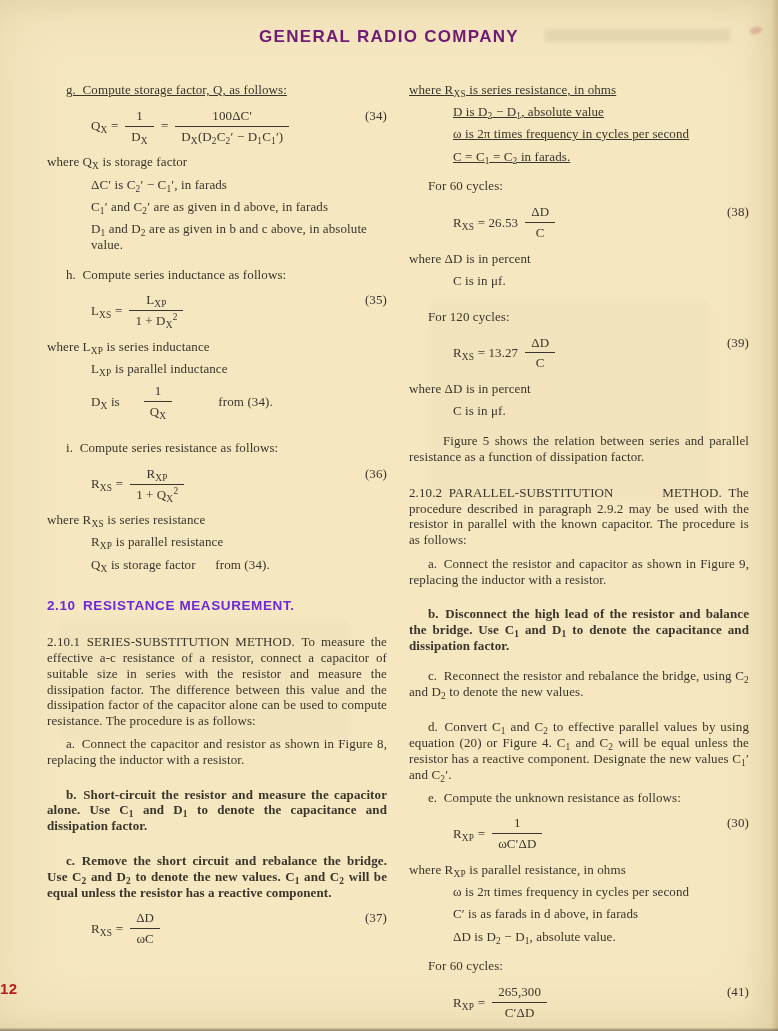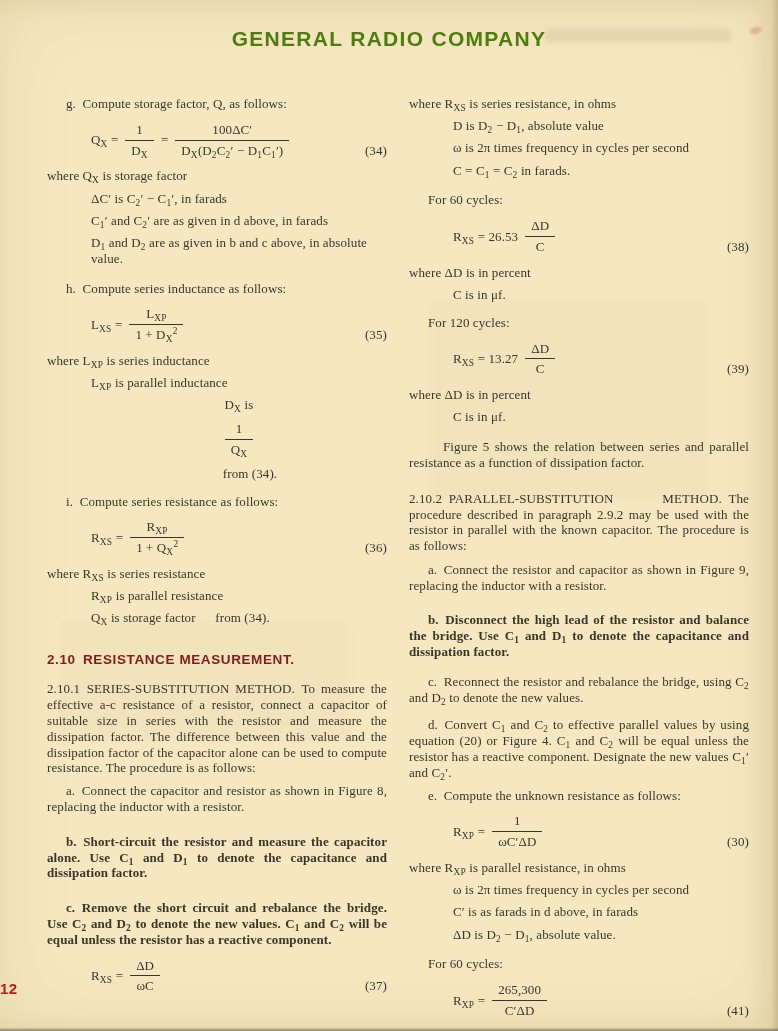--- a/index.html
+++ b/index.html
@@ -26,59 +26,59 @@
   .ghost{position:absolute;pointer-events:none;filter:blur(2px);}
   .ghost-title{left:545px;top:29px;width:185px;height:13px;background:rgba(150,140,100,.16);border-radius:3px;}
   .ghost-mark{left:750px;top:27px;width:12px;height:7px;background:rgba(205,130,125,.45);border-radius:40% 60% 50% 50%;transform:rotate(-18deg);filter:blur(1px);}
   .ghost-blob1{left:60px;top:620px;width:290px;height:120px;background:rgba(180,158,110,.05);border-radius:10px;}
   .ghost-blob2{left:430px;top:300px;width:280px;height:200px;background:rgba(180,158,110,.05);border-radius:10px;}
 
   .doc-header{
     position:absolute;top:27px;left:0;width:100%;
     text-align:center;
     font-family:"Liberation Sans","DejaVu Sans",sans-serif;
-    font-weight:700;font-size:21px;letter-spacing:1.3px;
-    color:#4d7c0f;
+    font-weight:700;font-size:17px;letter-spacing:1.3px;
+    color:#701a75;
   }
   .col{
     position:absolute;top:78px;width:340px;
     font-size:13px;line-height:15.8px;letter-spacing:.1px;
   }
   .col-left{left:47px;}
   .col-right{left:409px;}
 
   .item,.para{margin:0;text-align:justify;}
   .item{text-indent:19px;}
   .para-indent{text-indent:34px;}
 
   .sec-heading{
     font-family:"Liberation Sans","DejaVu Sans",sans-serif;
-    font-weight:700;font-size:13.5px;letter-spacing:.6px;color:#7f1d1d;
+    font-weight:700;font-size:13.5px;letter-spacing:.6px;color:#6d28d9;
     text-align:left;
   }
 
   .where-block{margin:0;}
   .w-first{margin:0;}
   .w-var{margin-left:44px;}
   .where-block > div + div{margin-top:6.4px;}
 
-  .eq{display:flex;align-items:flex-end;}
+  .eq{display:flex;align-items:flex-start;}
   .eq-body{display:flex;align-items:center;gap:7px;margin-left:44px;}
   .eq-no{margin-left:auto;}
   .frac{display:inline-block;text-align:center;vertical-align:middle;}
   .frac .num{display:block;padding:0 6px 2px;border-bottom:1.4px solid #3a352c;}
   .frac .den{display:block;padding:2px 6px 0;}
-  .frac-line{display:flex;align-items:center;gap:8px;flex-direction:column;}
+  .frac-line{display:flex;align-items:center;gap:24px;}
   .frac-line .post{margin-left:22px;}
 
   .sb{font-size:.72em;vertical-align:-.34em;line-height:0;letter-spacing:.3px;}
   .sp{font-size:.72em;vertical-align:.5em;line-height:0;}
 
-  .mt4{margin-top:18px;}  .mt6{margin-top:19px;font-weight:bold;}  .mt7{margin-top:7px;}
-  .mt8{margin-top:8px;}  .mt10{margin-top:14px;} .mt12{margin-top:12px;}
+  .mt4{margin-top:4px;text-decoration:underline;}  .mt6{margin-top:19px;font-weight:bold;}  .mt7{margin-top:7px;}
+  .mt8{margin-top:8px;}  .mt10{margin-top:14px;} .mt12{margin-top:20px;}
   .mt14{margin-top:14px;} .mt20{margin-top:20px;}
   .mt26{margin-top:26px;}
   .eq-pad{margin-top:10px;margin-bottom:10px;}
 
   .page-number{
     position:absolute;bottom:34px;left:0;width:100%;text-align:left;
     font-family:"Liberation Sans","DejaVu Sans",sans-serif;
     font-weight:700;font-size:15px;color:#b91c1c;letter-spacing:.5px;
   }
 </style>

